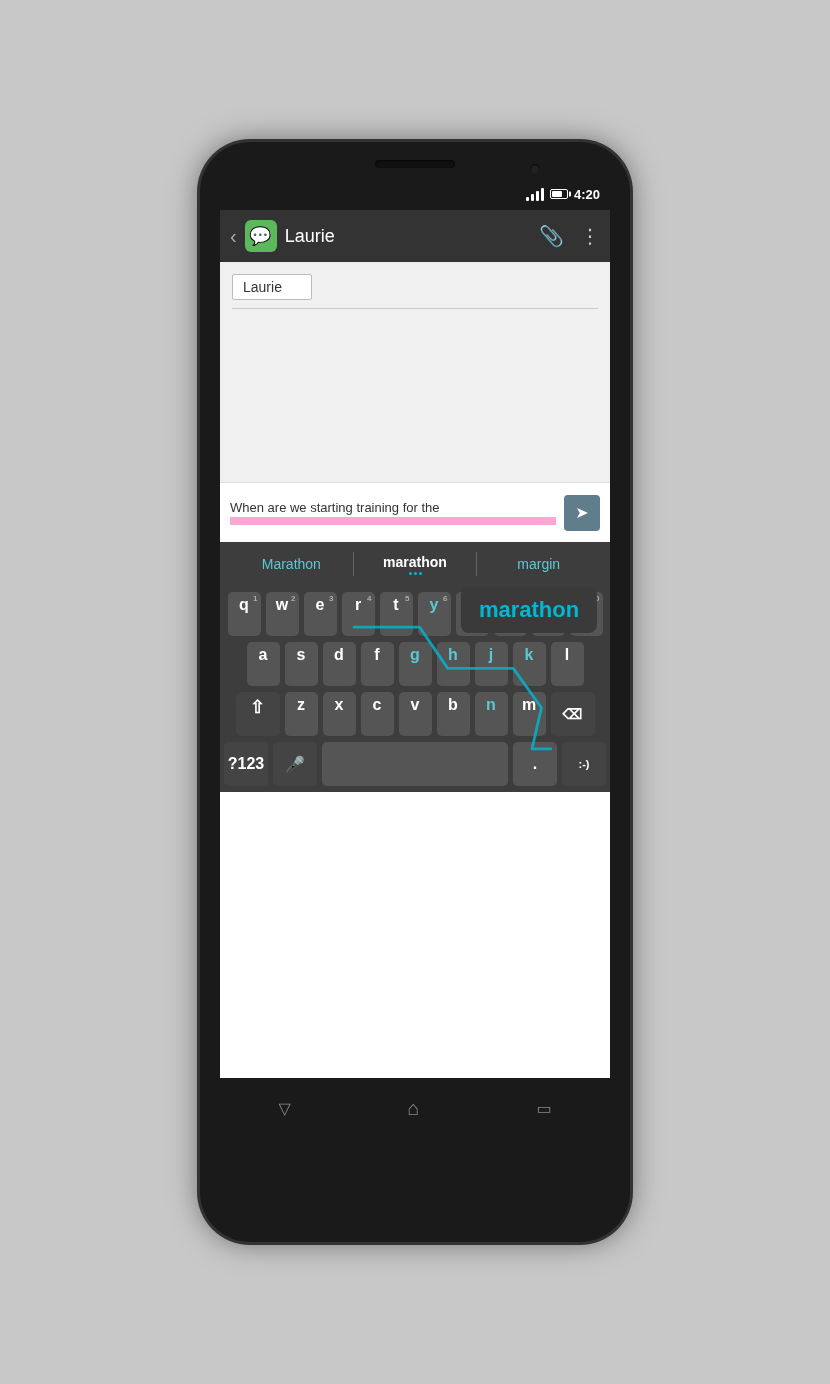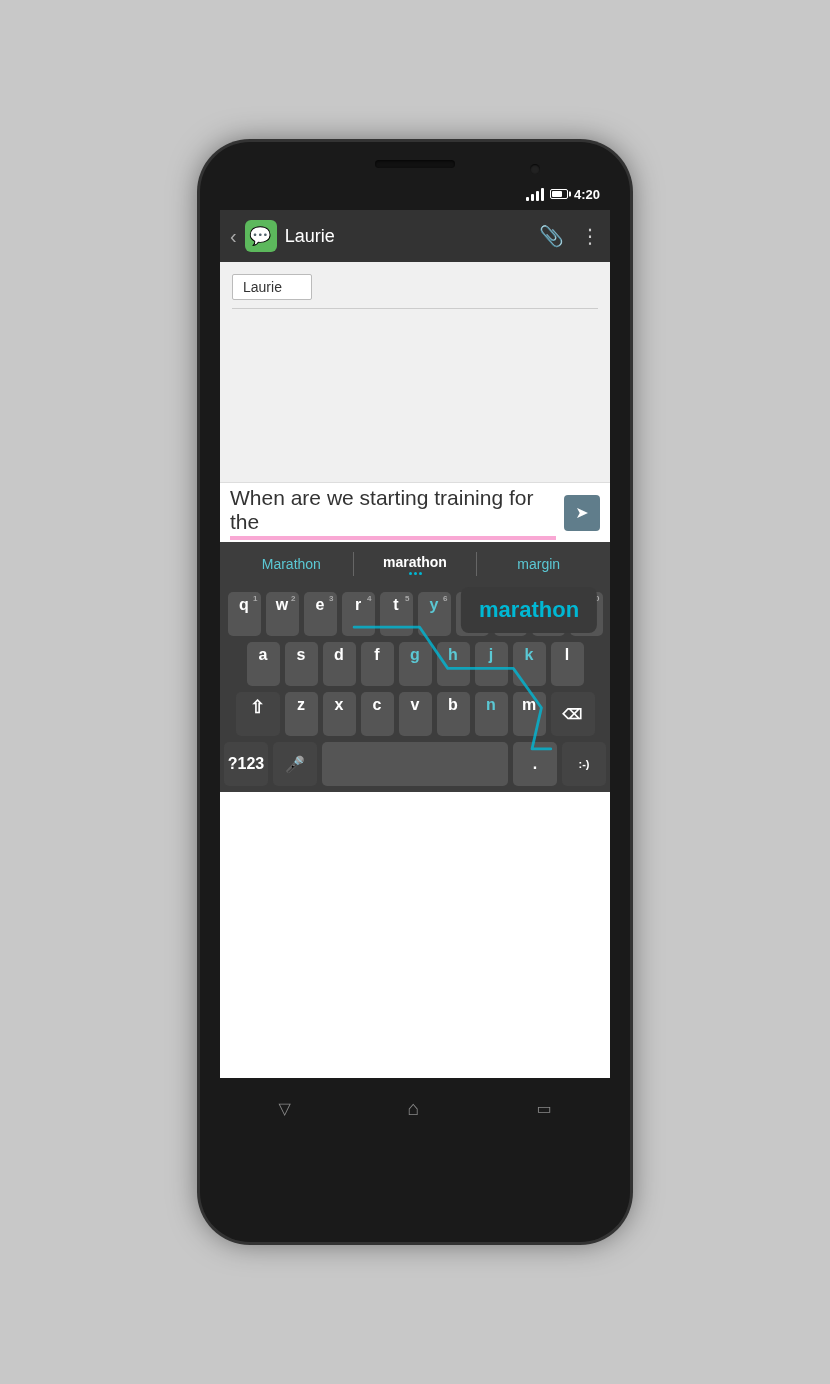--- a/index.html
+++ b/index.html
@@ -197,23 +197,23 @@
       height: 60px;
       display: flex;
       align-items: center;
       padding: 8px 10px;
       border-top: 1px solid #ddd;
       position: relative;
     }
 
     .compose-text {
       flex: 1;
-      font-size: 21px;
+      font-size: 13px;
       color: #333;
-      border-bottom: 4px solid #f9a8d4;
+      border-bottom: 8px solid #f9a8d4;
       padding-bottom: 2px;
     }
 
     .send-button {
       width: 36px;
       height: 36px;
       background: #607d8b;
       border-radius: 4px;
       display: flex;
       align-items: center;

